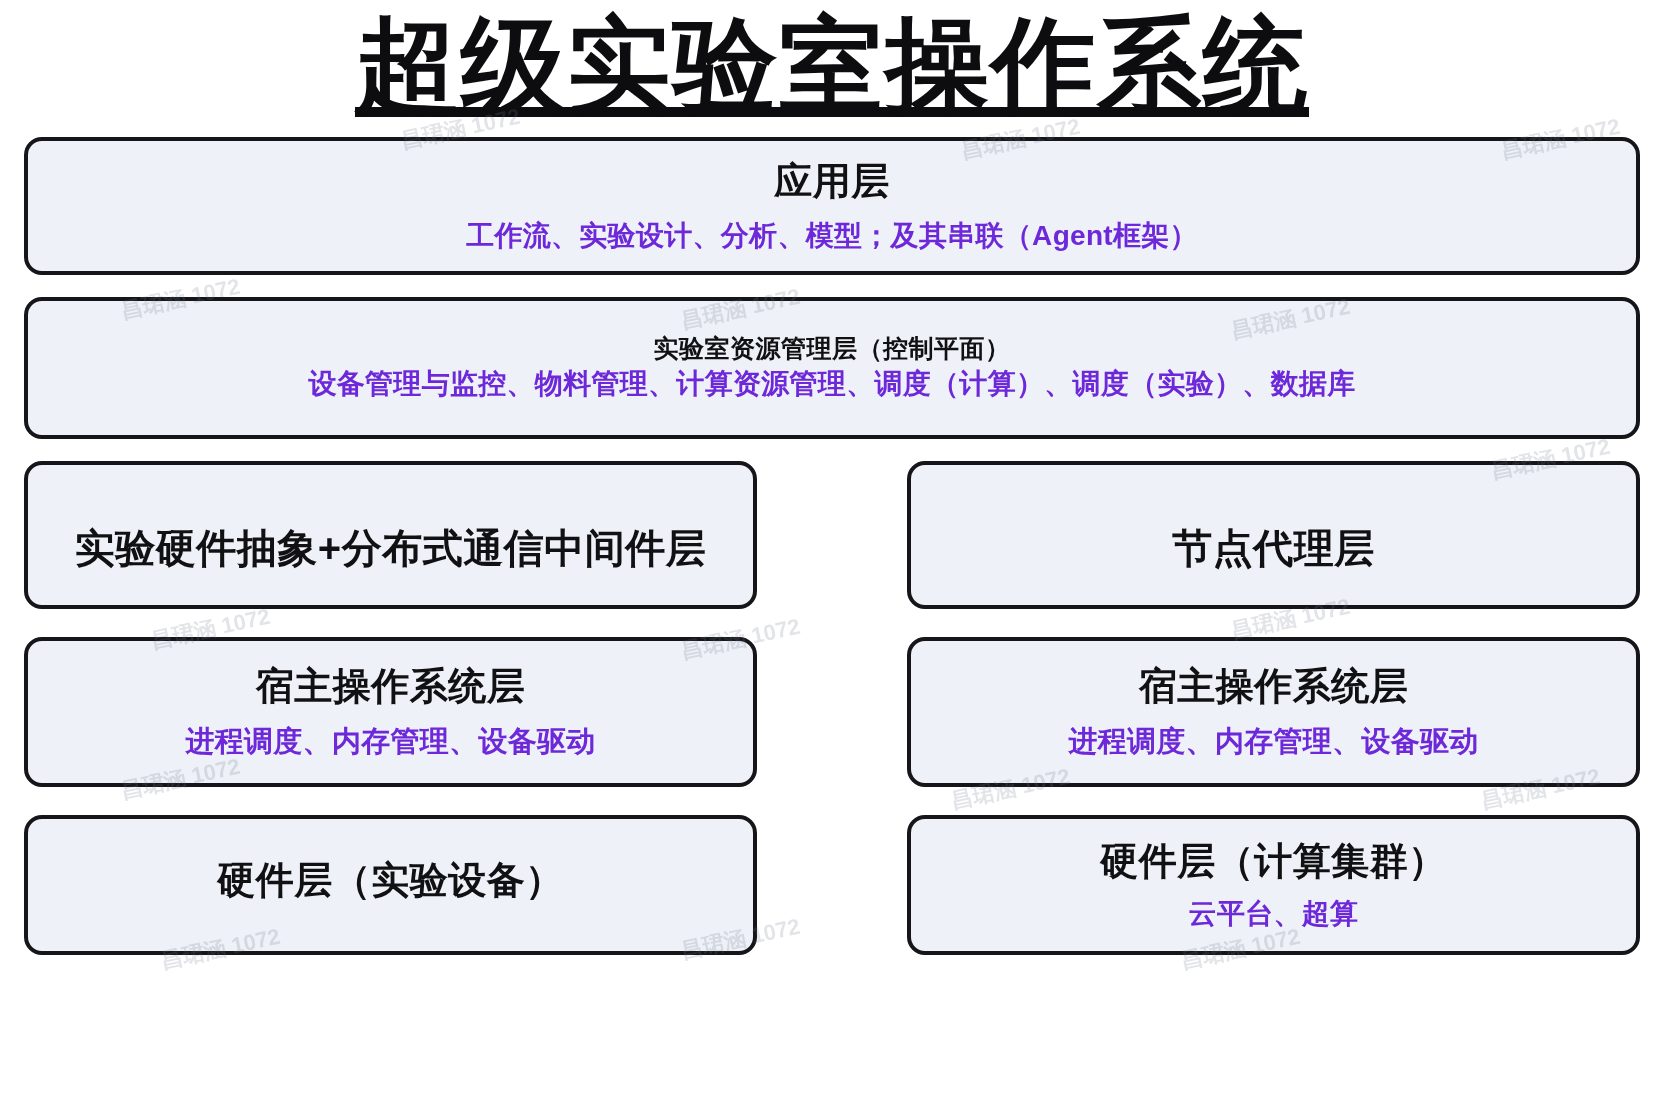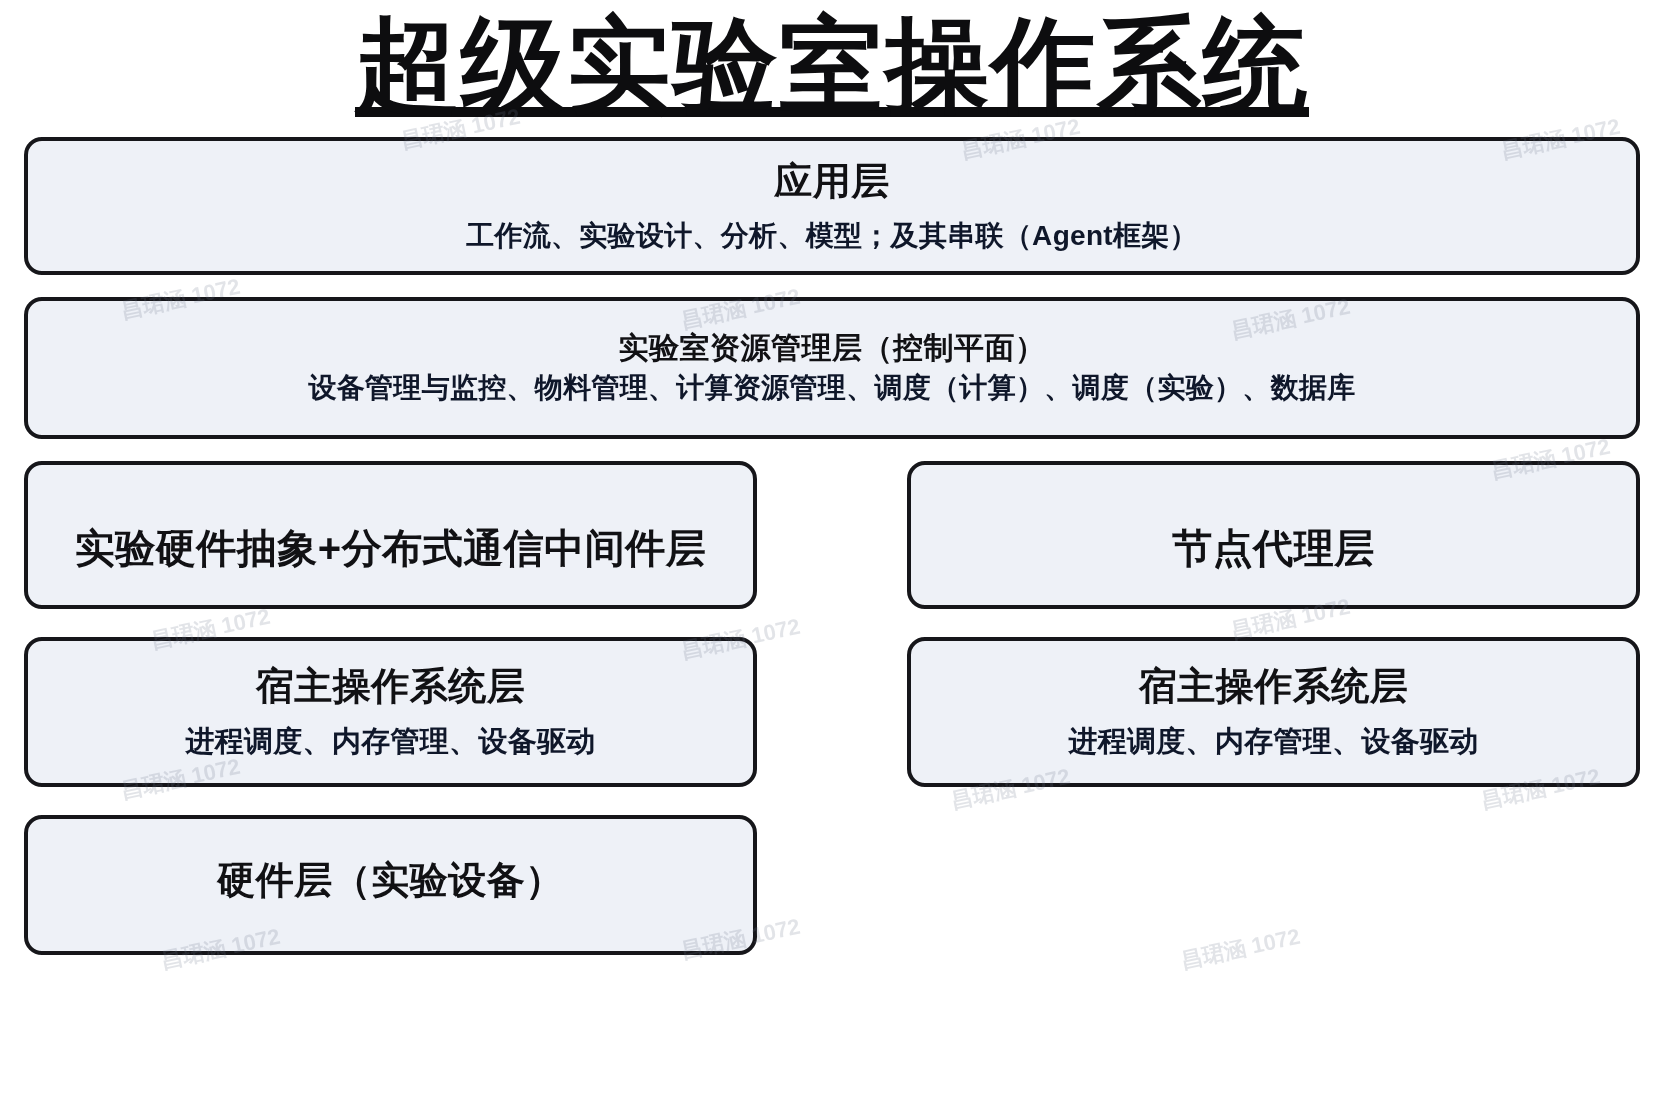--- a/index.html
+++ b/index.html
@@ -50,41 +50,41 @@
     text-align: center;
     position: relative;
   }
   .box .b-title {
     font-weight: 700;
     color: #111114;
     letter-spacing: 0.5px;
   }
   .box .b-sub {
     font-weight: 700;
-    color: #0f172a;
+    color: #6d28d9;
     letter-spacing: 0.3px;
   }
 
   
   .row-full {
     margin: 0 0 22px 0;
   }
 
   #box-app {
     height: 138px;
     padding: 0 16px;
   }
   #box-app .b-title { font-size: 38px; margin-bottom: 10px; }
   #box-app .b-sub { font-size: 28px; }
 
   #box-resource {
     height: 142px;
     padding: 6px 16px;
   }
-  #box-resource .b-title { font-size: 30px; }
+  #box-resource .b-title { font-size: 25px; }
   #box-resource .b-sub { font-size: 28px; }
 
   
   .grid2 {
     display: grid;
     grid-template-columns: 1fr 1fr;
     column-gap: 150px;
     row-gap: 28px;
   }
 
@@ -147,20 +147,24 @@
 
     <div class="box cell-host">
       <div class="b-title">宿主操作系统层</div>
       <div class="b-sub">进程调度、内存管理、设备驱动</div>
     </div>
 
     <div class="box cell-hw">
       <div class="b-title">硬件层（实验设备）</div>
     </div>
 
+    <div class="box cell-hw">
+      <div class="b-title">硬件层（计算集群）</div>
+      <div class="b-sub">云平台、超算</div>
+    </div>
 
   </div>
 
   <div id="watermarks">
       <div class="wm" style="left: 400px; top: 110px;">昌珺涵 1072</div>
       <div class="wm" style="left: 960px; top: 120px;">昌珺涵 1072</div>
       <div class="wm" style="left: 1500px; top: 120px;">昌珺涵 1072</div>
       <div class="wm" style="left: 120px; top: 280px;">昌珺涵 1072</div>
       <div class="wm" style="left: 680px; top: 290px;">昌珺涵 1072</div>
       <div class="wm" style="left: 1230px; top: 300px;">昌珺涵 1072</div>

